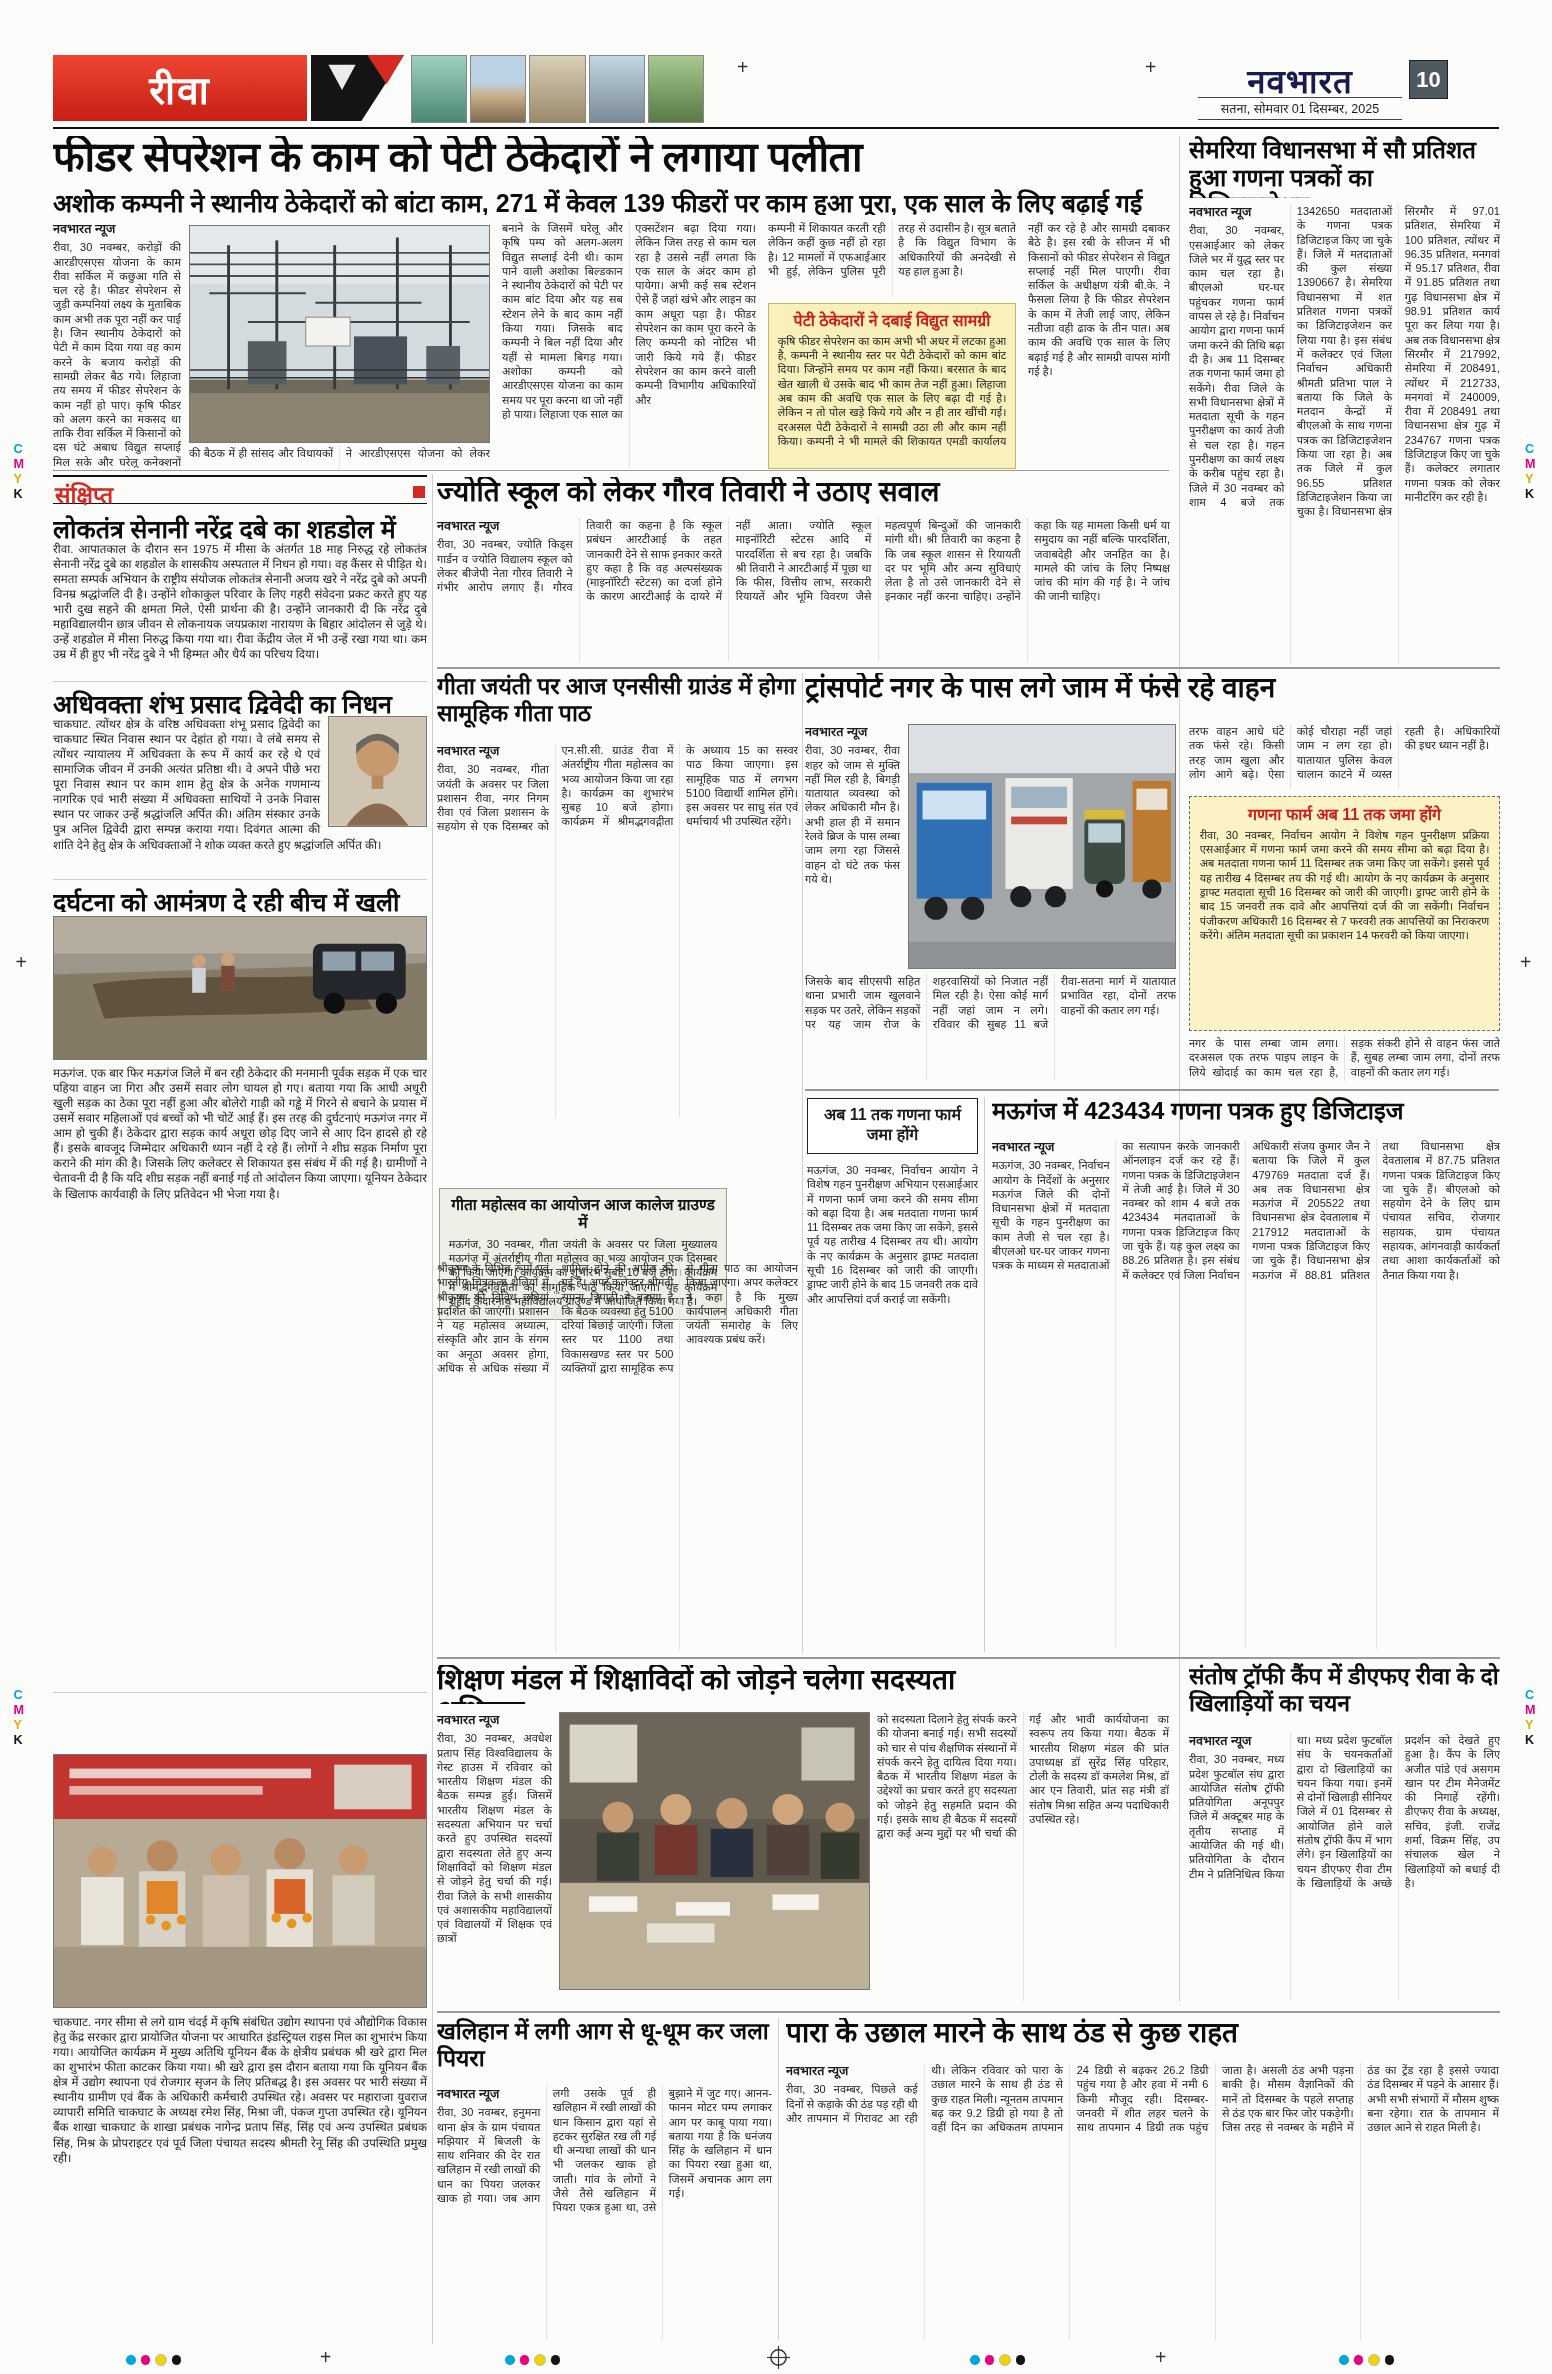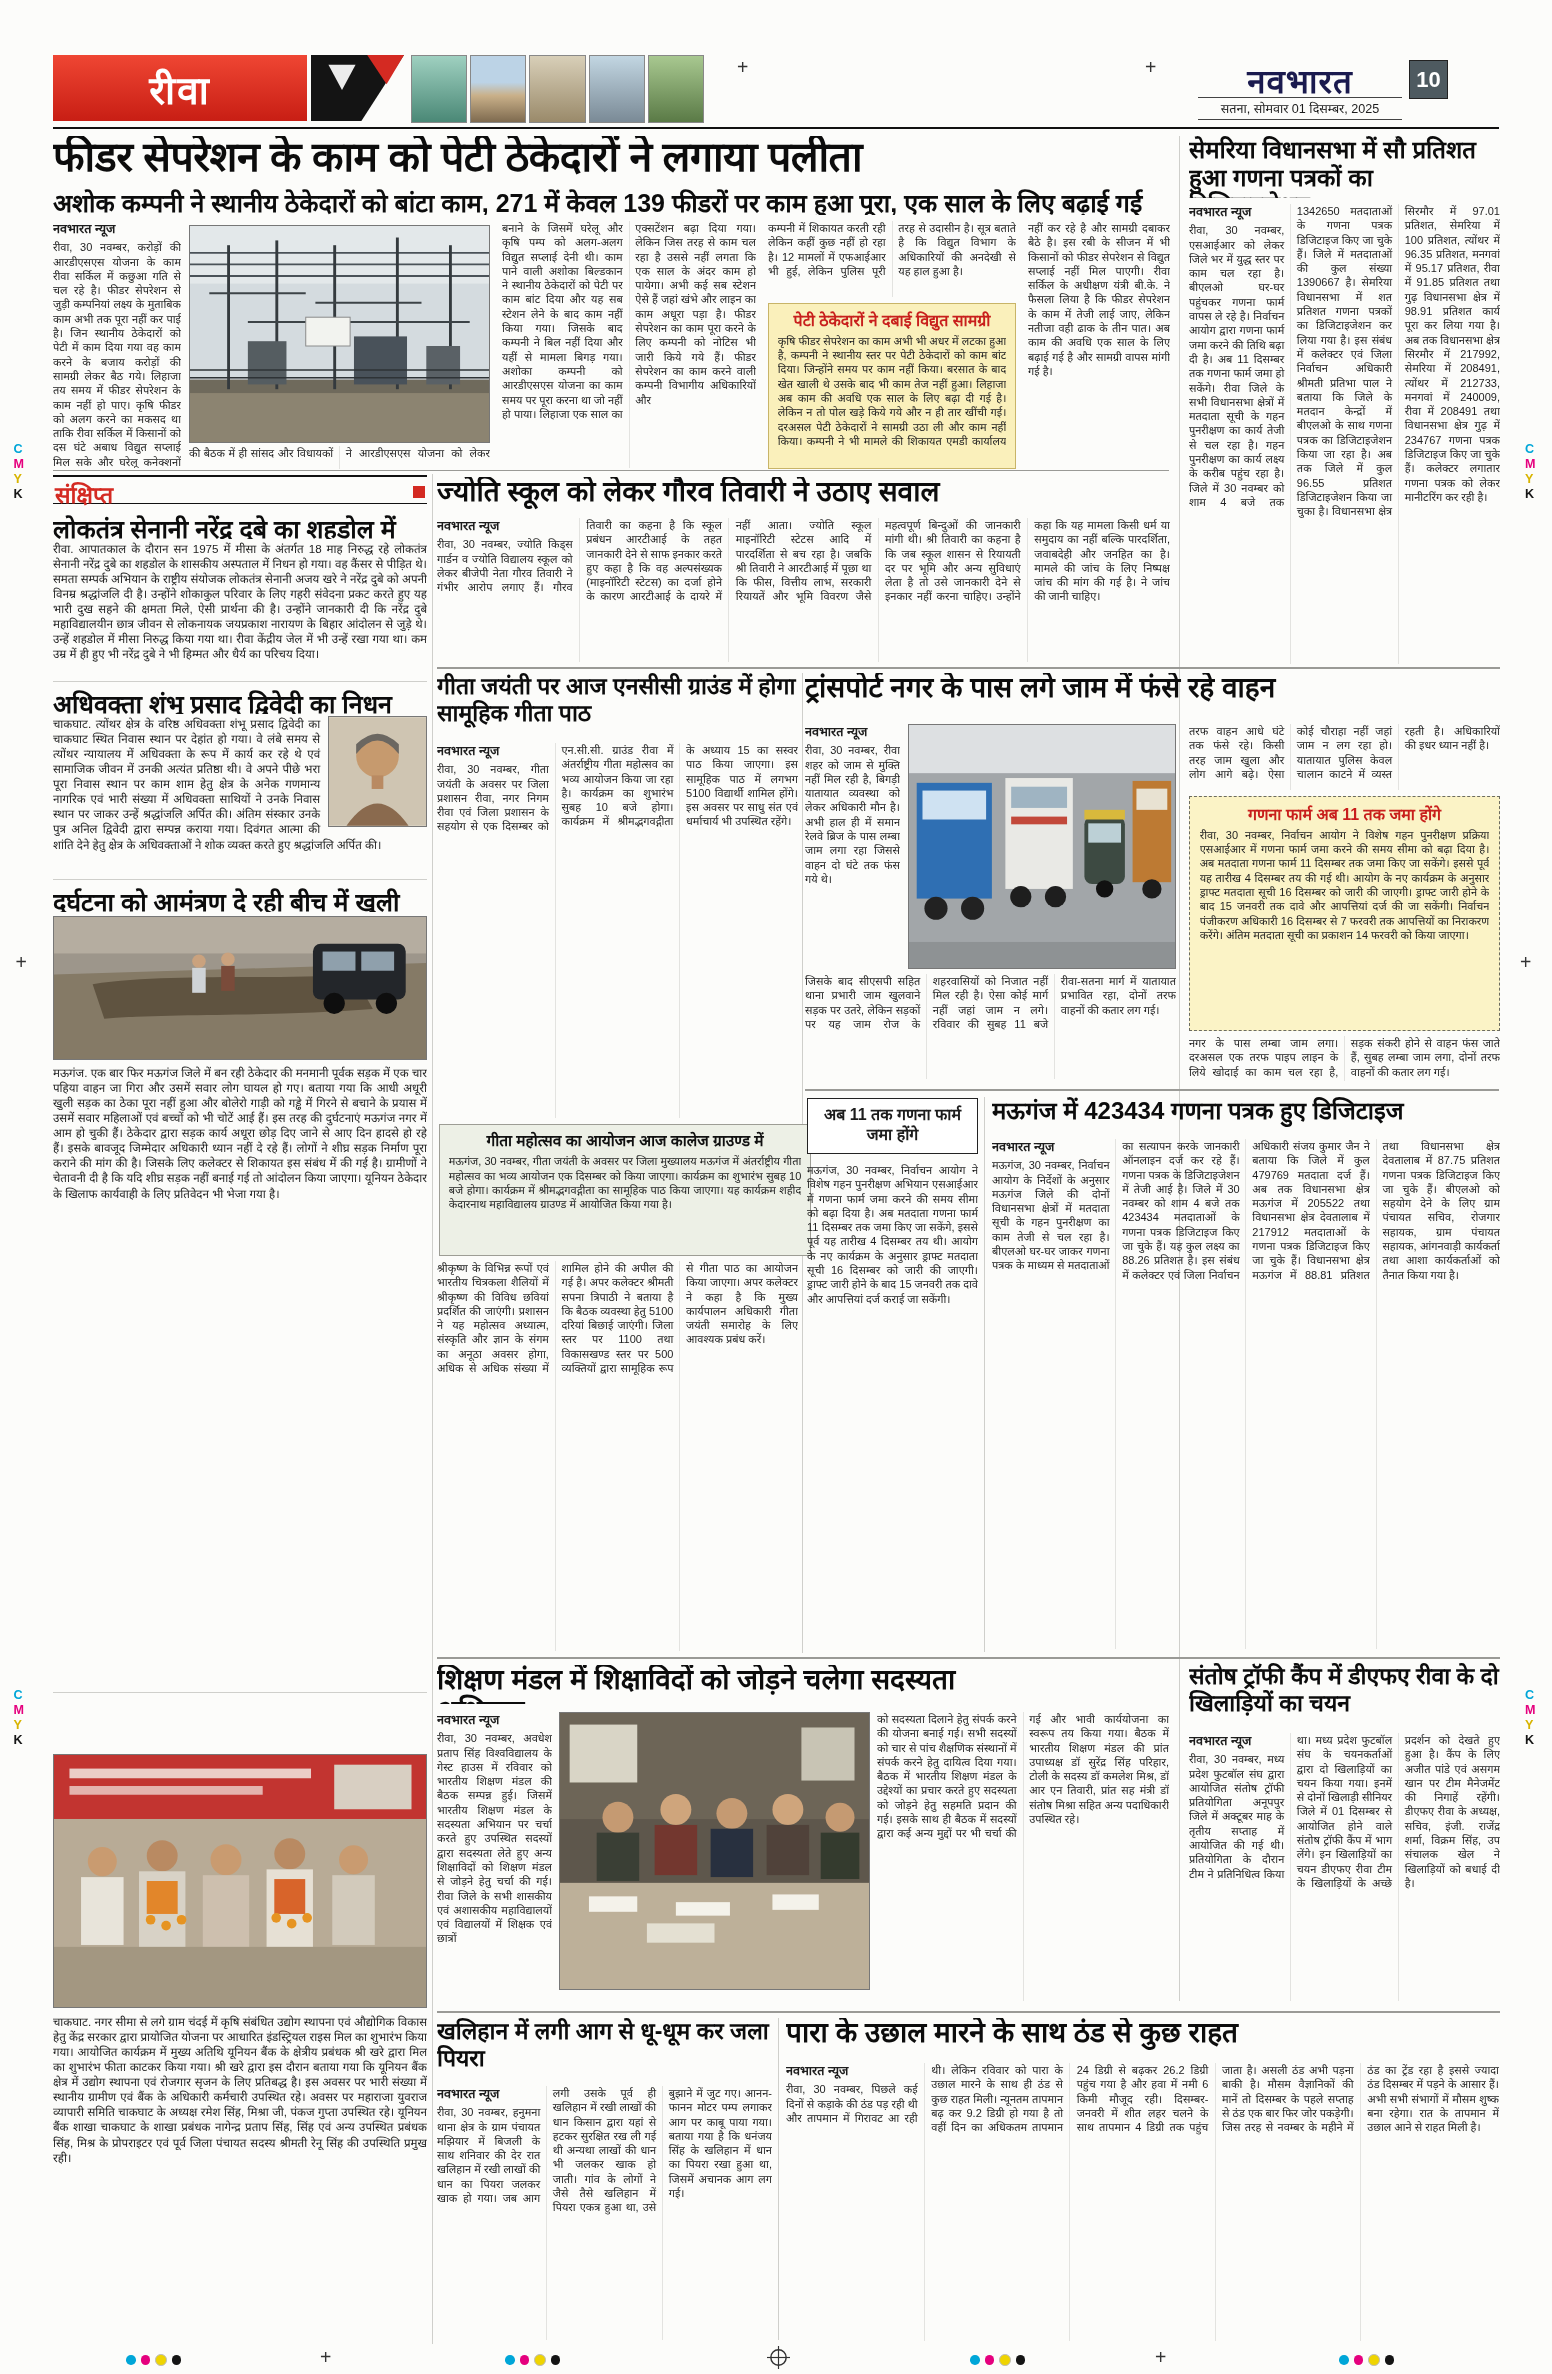--- a/index.html
+++ b/index.html
@@ -206,21 +206,21 @@
     <div class="byline">नवभारत न्यूज</div>
     <span>रीवा, 30 नवम्बर, ज्योति किड्स गार्डन व ज्योति विद्यालय स्कूल को लेकर बीजेपी नेता गौरव तिवारी ने गंभीर आरोप लगाए हैं। गौरव तिवारी का कहना है कि स्कूल प्रबंधन आरटीआई के तहत जानकारी देने से साफ इनकार करते हुए कहा है कि वह अल्पसंख्यक (माइनॉरिटी स्टेटस) का दर्जा होने के कारण आरटीआई के दायरे में नहीं आता। ज्योति स्कूल माइनॉरिटी स्टेटस आदि में पारदर्शिता से बच रहा है। जबकि श्री तिवारी ने आरटीआई में पूछा था कि फीस, वित्तीय लाभ, सरकारी रियायतें और भूमि विवरण जैसे महत्वपूर्ण बिन्दुओं की जानकारी मांगी थी। श्री तिवारी का कहना है कि जब स्कूल शासन से रियायती दर पर भूमि और अन्य सुविधाएं लेता है तो उसे जानकारी देने से इनकार नहीं करना चाहिए। उन्होंने कहा कि यह मामला किसी धर्म या समुदाय का नहीं बल्कि पारदर्शिता, जवाबदेही और जनहित का है। मामले की जांच के लिए निष्पक्ष जांच की मांग की गई है। ने जांच की जानी चाहिए।</span>
   </div>
 
   <div class="b vdiv" style="left:802px;top:673px;width:1px;height:980px"></div>
   <div class="b hd h-md" style="left:437px;top:673px;width:361px;height:62px">गीता जयंती पर आज एनसीसी ग्राउंड में होगा सामूहिक गीता पाठ</div>
   <div class="b btxt s11 cols3" style="left:437px;top:743px;width:361px;height:375px">
     <div class="byline">नवभारत न्यूज</div>
     <span>रीवा, 30 नवम्बर, गीता जयंती के अवसर पर जिला प्रशासन रीवा, नगर निगम रीवा एवं जिला प्रशासन के सहयोग से एक दिसम्बर को एन.सी.सी. ग्राउंड रीवा में अंतर्राष्ट्रीय गीता महोत्सव का भव्य आयोजन किया जा रहा है। कार्यक्रम का शुभारंभ सुबह 10 बजे होगा। कार्यक्रम में श्रीमद्भगवद्गीता के अध्याय 15 का सस्वर पाठ किया जाएगा। इस सामूहिक पाठ में लगभग 5100 विद्यार्थी शामिल होंगे। इस अवसर पर साधु संत एवं धर्माचार्य भी उपस्थित रहेंगे।</span>
   </div>
-  <div class="b box-gray" style="left:439px;top:1124px;width:372px;height:132px">
+  <div class="b box-gray" style="left:439px;top:1188px;width:288px;height:132px">
     <div class="box-title-blk">गीता महोत्सव का आयोजन आज कालेज ग्राउण्ड में</div>
     <div class="btxt s11" style="height:89px">मऊगंज, 30 नवम्बर, गीता जयंती के अवसर पर जिला मुख्यालय मऊगंज में अंतर्राष्ट्रीय गीता महोत्सव का भव्य आयोजन एक दिसम्बर को किया जाएगा। कार्यक्रम का शुभारंभ सुबह 10 बजे होगा। कार्यक्रम में श्रीमद्भगवद्गीता का सामूहिक पाठ किया जाएगा। यह कार्यक्रम शहीद केदारनाथ महाविद्यालय ग्राउण्ड में आयोजित किया गया है।</div>
   </div>
   <div class="b btxt s11 cols3" style="left:437px;top:1261px;width:361px;height:390px">श्रीकृष्ण के विभिन्न रूपों एवं भारतीय चित्रकला शैलियों में श्रीकृष्ण की विविध छवियां प्रदर्शित की जाएंगी। प्रशासन ने यह महोत्सव अध्यात्म, संस्कृति और ज्ञान के संगम का अनूठा अवसर होगा, अधिक से अधिक संख्या में शामिल होने की अपील की गई है। अपर कलेक्टर श्रीमती सपना त्रिपाठी ने बताया है कि बैठक व्यवस्था हेतु 5100 दरियां बिछाई जाएंगी। जिला स्तर पर 1100 तथा विकासखण्ड स्तर पर 500 व्यक्तियों द्वारा सामूहिक रूप से गीता पाठ का आयोजन किया जाएगा। अपर कलेक्टर ने कहा है कि मुख्य कार्यपालन अधिकारी गीता जयंती समारोह के लिए आवश्यक प्रबंध करें।</div>
 
   <div class="b rule-thin" style="left:805px;top:1089px;width:694px;height:1.5px"></div>
   <div class="b ab-title" style="left:807px;top:1098px;width:171px;height:56px">अब 11 तक गणना फार्म जमा होंगे</div>
   <div class="b btxt s11" style="left:807px;top:1163px;width:171px;height:485px">मऊगंज, 30 नवम्बर, निर्वाचन आयोग ने विशेष गहन पुनरीक्षण अभियान एसआईआर में गणना फार्म जमा करने की समय सीमा को बढ़ा दिया है। अब मतदाता गणना फार्म 11 दिसम्बर तक जमा किए जा सकेंगे, इससे पूर्व यह तारीख 4 दिसम्बर तय थी। आयोग के नए कार्यक्रम के अनुसार ड्राफ्ट मतदाता सूची 16 दिसम्बर को जारी की जाएगी। ड्राफ्ट जारी होने के बाद 15 जनवरी तक दावे और आपत्तियां दर्ज कराई जा सकेंगी।</div>
 
   <div class="b vdiv" style="left:984px;top:1097px;width:1px;height:555px"></div>

